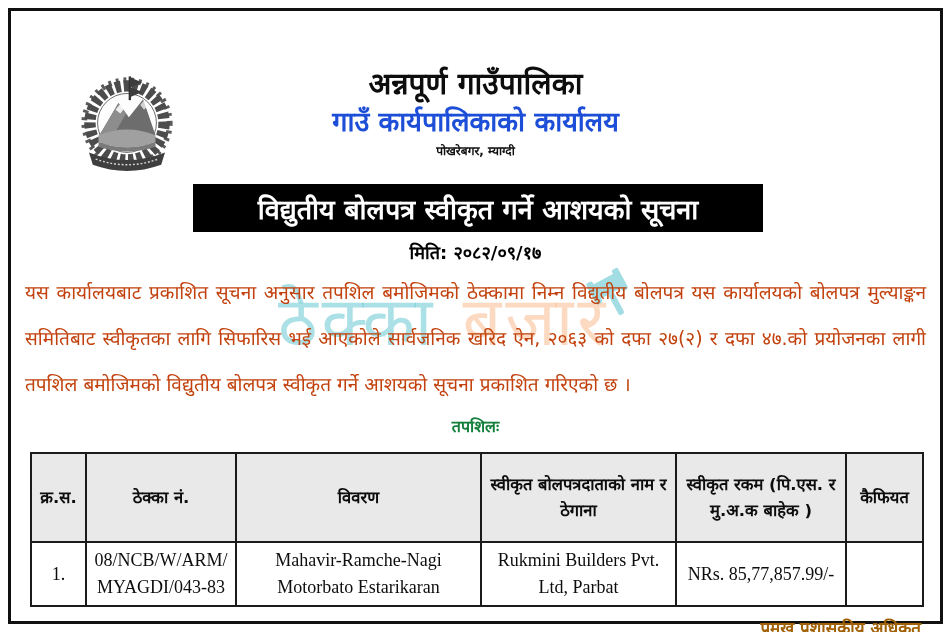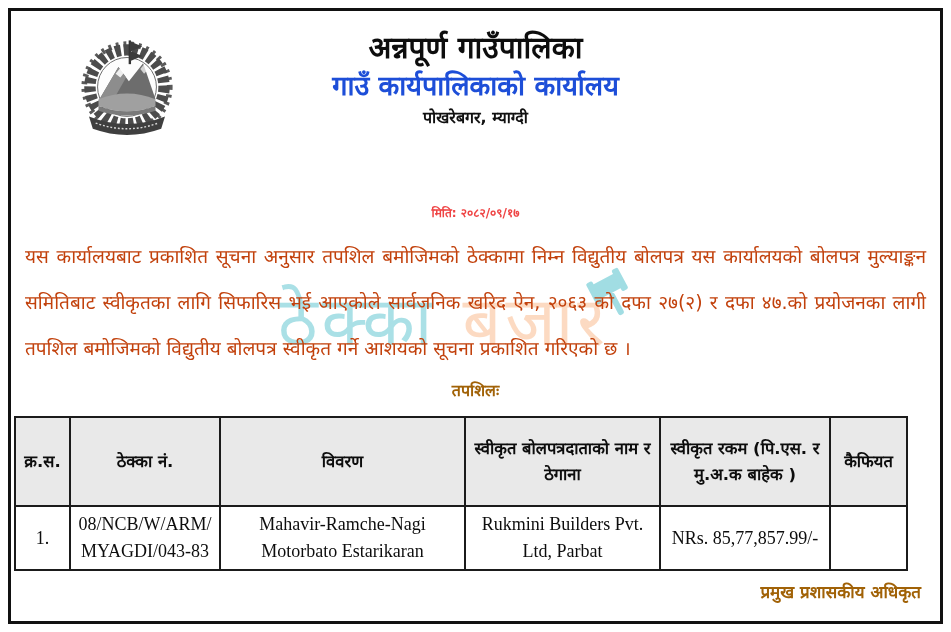--- a/index.html
+++ b/index.html
@@ -20,48 +20,48 @@
     position:absolute; left:278px; top:288px; z-index:1;
     font-size:68px; font-weight:normal; white-space:nowrap;
     letter-spacing:4px; line-height:1; pointer-events:none;
     user-select:none;
     text-align:right;
   }
   .wm-teal   { color:rgba(86,194,205,0.50); }
   .wm-orange { color:rgba(247,166,110,0.42); }
   .wm-gavel  { position:absolute; left:575px; top:264px; z-index:1; opacity:.55; pointer-events:none; }
 
-  .content { position:absolute; inset:0; z-index:2; }
+  .content { position:absolute; inset:0; z-index:2;margin-top:36px; }
 
   
   .emblem { position:absolute; left:70px; top:30px; width:114px; height:112px; }
 
   
   .h-name   { position:absolute; left:0; top:26px;  width:951px; text-align:center; font-size:30px; font-weight:bold; color:#0d0d0d; }
   .h-office { position:absolute; left:0; top:66px;  width:951px; text-align:center; font-size:27px; font-weight:bold; color:#1d4ed8; }
-  .h-addr   { position:absolute; left:0; top:106px; width:951px; text-align:center; font-size:16px; font-weight:bold; color:#111; }
+  .h-addr   { position:absolute; left:0; top:106px; width:951px; text-align:center; font-size:12px; font-weight:bold; color:#111; }
 
   .banner {
     position:absolute; left:193px; top:148px; width:570px; height:48px;
     background:#000; color:#fff; display:flex; align-items:center; justify-content:center;
     font-size:27px; font-weight:bold;
   }
 
-  .date-line { position:absolute; left:0; top:204px; width:951px; text-align:center; font-size:12px; font-weight:bold; color:#ef4444; }
+  .date-line { position:absolute; left:0; top:204px; width:951px; text-align:center; font-size:18px; font-weight:bold; color:#000000; }
 
   .body-par {
     position:absolute; left:25px; top:233px; width:901px;
     font-size:19px; line-height:46px; color:#c2410c;
     text-align:justify; text-justify:inter-word;
   }
-  .details-label { position:absolute; left:0; top:379px; width:951px; text-align:center; font-size:16px; font-weight:bold; color:#a16207; }
+  .details-label { position:absolute; left:0; top:379px; width:951px; text-align:center; font-size:16px; font-weight:bold; color:#15803d; }
 
   
   table.tender {
-    position:absolute; left:14px; top:416px; width:892px;
+    position:absolute; left:30px; top:416px; width:892px;
     border-collapse:collapse; table-layout:fixed;
   }
   table.tender th, table.tender td {
     border:2px solid #1b1b1b; text-align:center; vertical-align:middle;
     padding:4px 6px; color:#0d0d0d;
   }
   table.tender th {
     background:#e9e9e9; font-size:16.5px; font-weight:bold; height:89px; line-height:1.55;
   }
   table.tender td {
@@ -103,20 +103,21 @@
       <path d="M63 9 L76 14.5 L63 20 Z" fill="#3c3c3c"></path>
       <path d="M63 19 L76 24.5 L63 30 Z" fill="#3c3c3c"></path>
       <path d="M20 88 Q60 104 100 88 L96 101 Q60 114 24 101 Z" fill="#3f3f3f"></path>
       <path d="M27 95 Q60 107 93 95" fill="none" stroke="#d9d9d9" stroke-width="1.5" stroke-dasharray="2 2"></path>
     </svg>
 
     <div class="h-name">अन्नपूर्ण गाउँपालिका</div>
     <div class="h-office">गाउँ कार्यपालिकाको कार्यालय</div>
     <div class="h-addr">पोखरेबगर, म्याग्दी</div>
 
+    <div class="banner">विद्युतीय बोलपत्र स्वीकृत गर्ने आशयको सूचना</div>
     <div class="date-line">मिति: २०८२/०९/१७</div>
 
     <div class="body-par">यस कार्यालयबाट प्रकाशित सूचना अनुसार तपशिल बमोजिमको ठेक्कामा निम्न विद्युतीय बोलपत्र यस कार्यालयको बोलपत्र मुल्याङ्कन समितिबाट स्वीकृतका लागि सिफारिस भई आएकोले सार्वजनिक खरिद ऐन, २०६३ को दफा २७(२) र दफा ४७.को प्रयोजनका लागी तपशिल बमोजिमको विद्युतीय बोलपत्र स्वीकृत गर्ने आशयको सूचना प्रकाशित गरिएको छ ।</div>
     <div class="details-label">तपशिलः</div>
 
     <table class="tender">
       <colgroup>
         <col style="width:55px">
           <col style="width:150px">
           <col style="width:245px">

